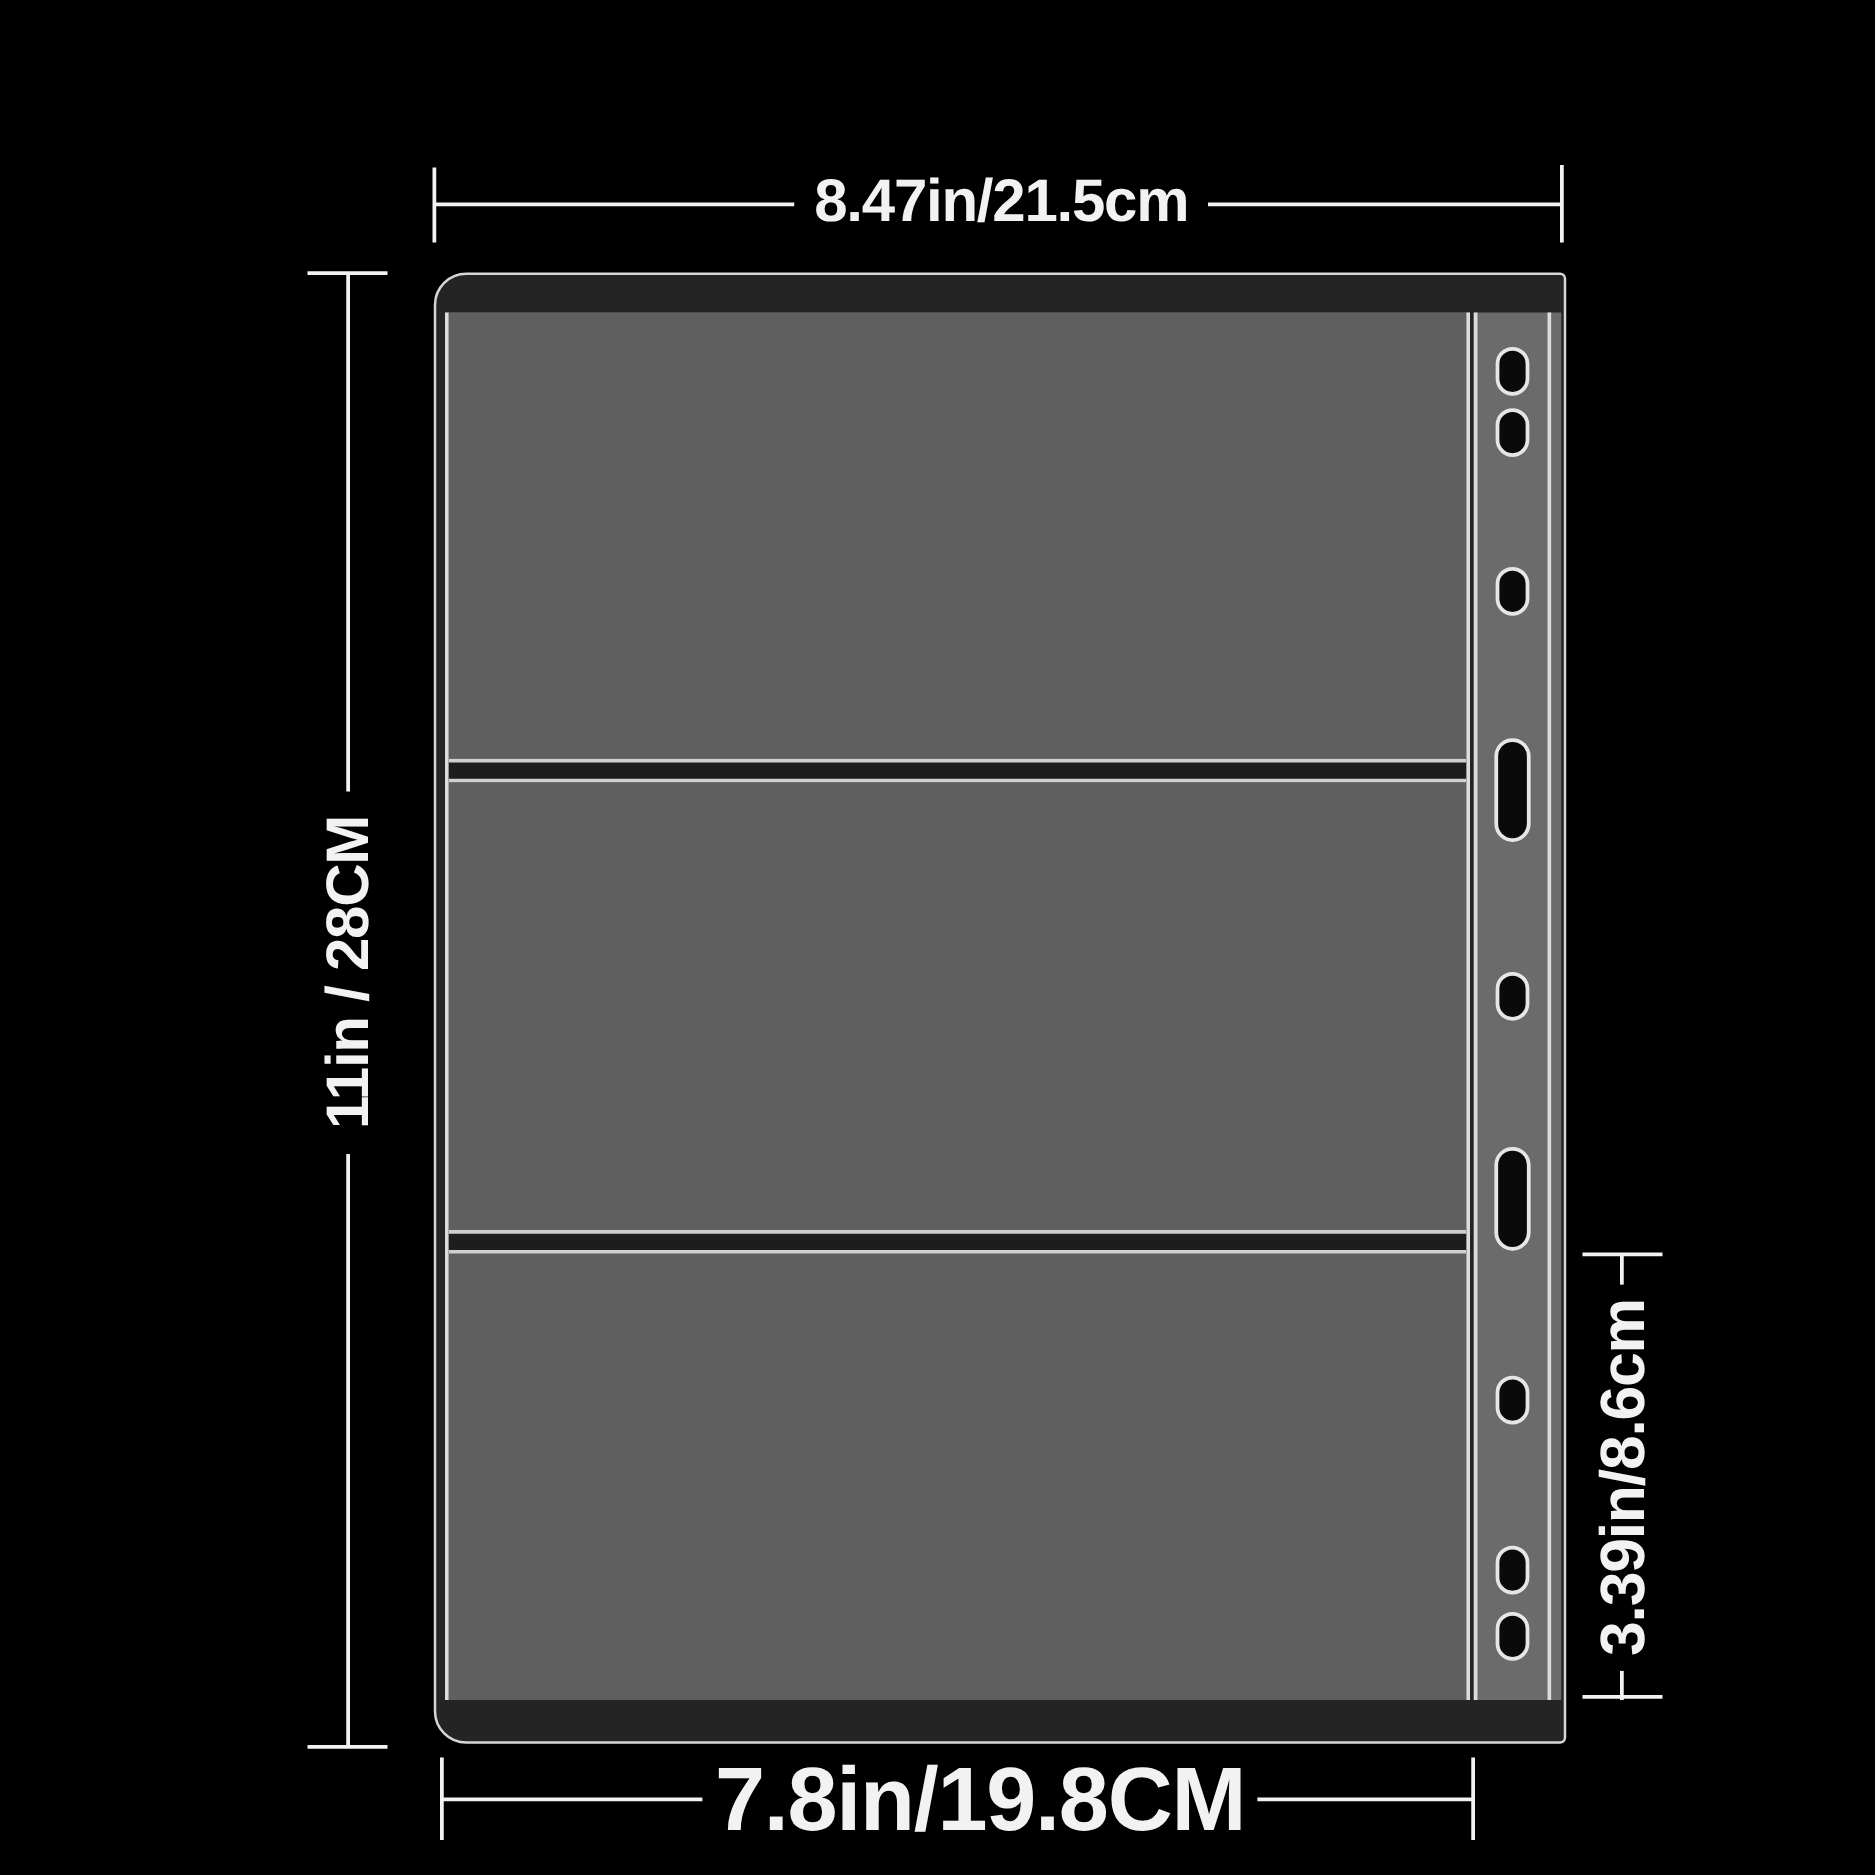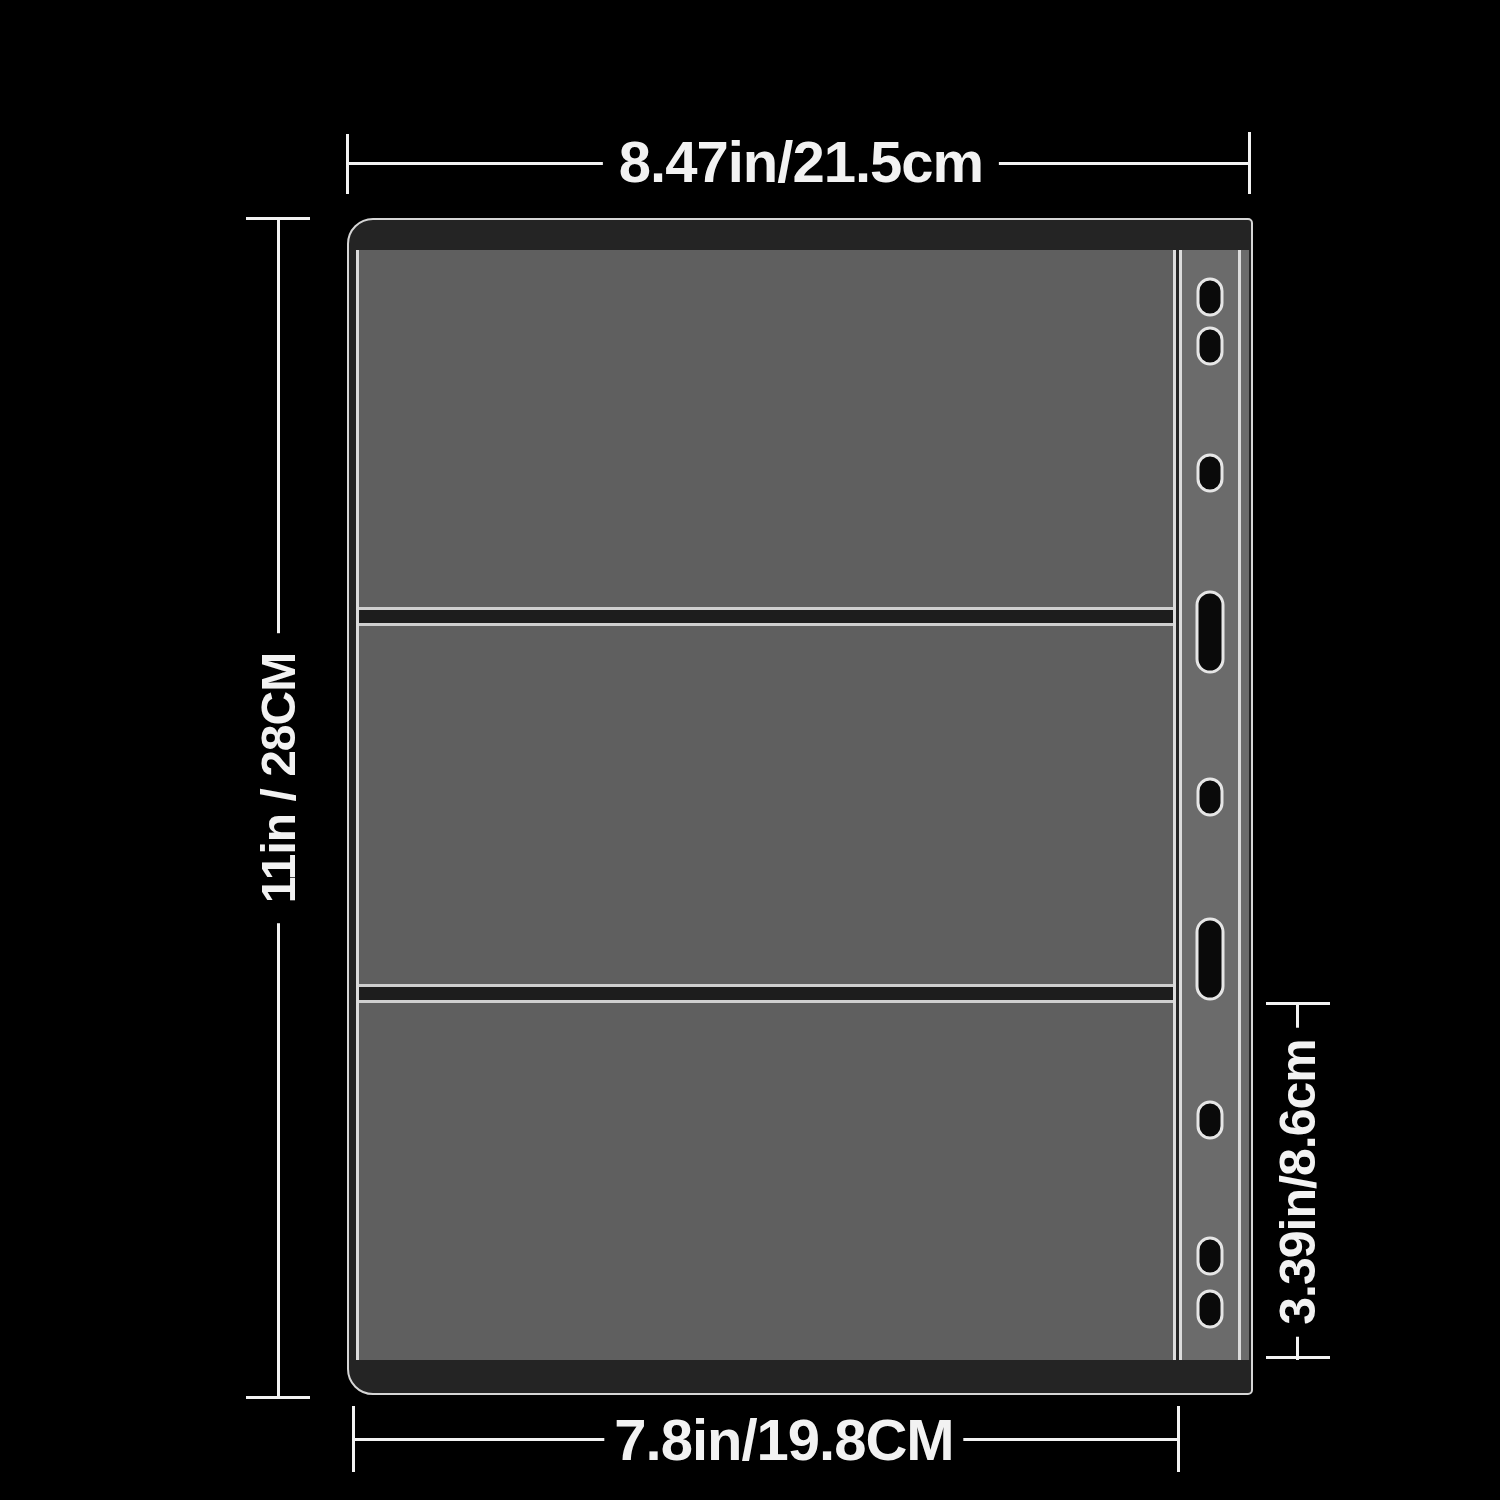--- a/index.html
+++ b/index.html
@@ -40,24 +40,24 @@
   .hole.small{width:27px;height:39px;border-radius:14px;}
   .hole.slot{width:29px;height:83px;border-radius:15px;}
   
   .dim{position:absolute;background:#f2f2f2;}
   .dim-label{
     position:absolute;color:#f2f2f2;background:#000;
     font-weight:bold;letter-spacing:-1px;white-space:nowrap;line-height:1;
     transform:translate(-50%,-50%);
   }
   .dim-label.rot{transform:translate(-50%,-50%) rotate(-90deg);}
-  #top-dim-label{left:801px;top:162px;font-size:58px;padding:6px 16px;text-align:center;}
+  #top-dim-label{left:801px;top:162px;font-size:48px;padding:6px 16px;text-align:center;}
   #left-dim-label{left:279px;top:778px;font-size:48px;padding:6px 20px;}
   #right-dim-label{left:1298px;top:1182px;font-size:50px;padding:4px 12px;}
-  #bottom-dim-label{left:784px;top:1440px;font-size:58px;padding:4px 10px;}
+  #bottom-dim-label{left:784px;top:1440px;font-size:72px;padding:4px 10px;}
 </style>
 </head>
 <body>
 
 <div id="canvas">
 
   <div class="page">
     <div class="page-body">
       <div class="pocket-col">
         <div class="pocket"></div>

